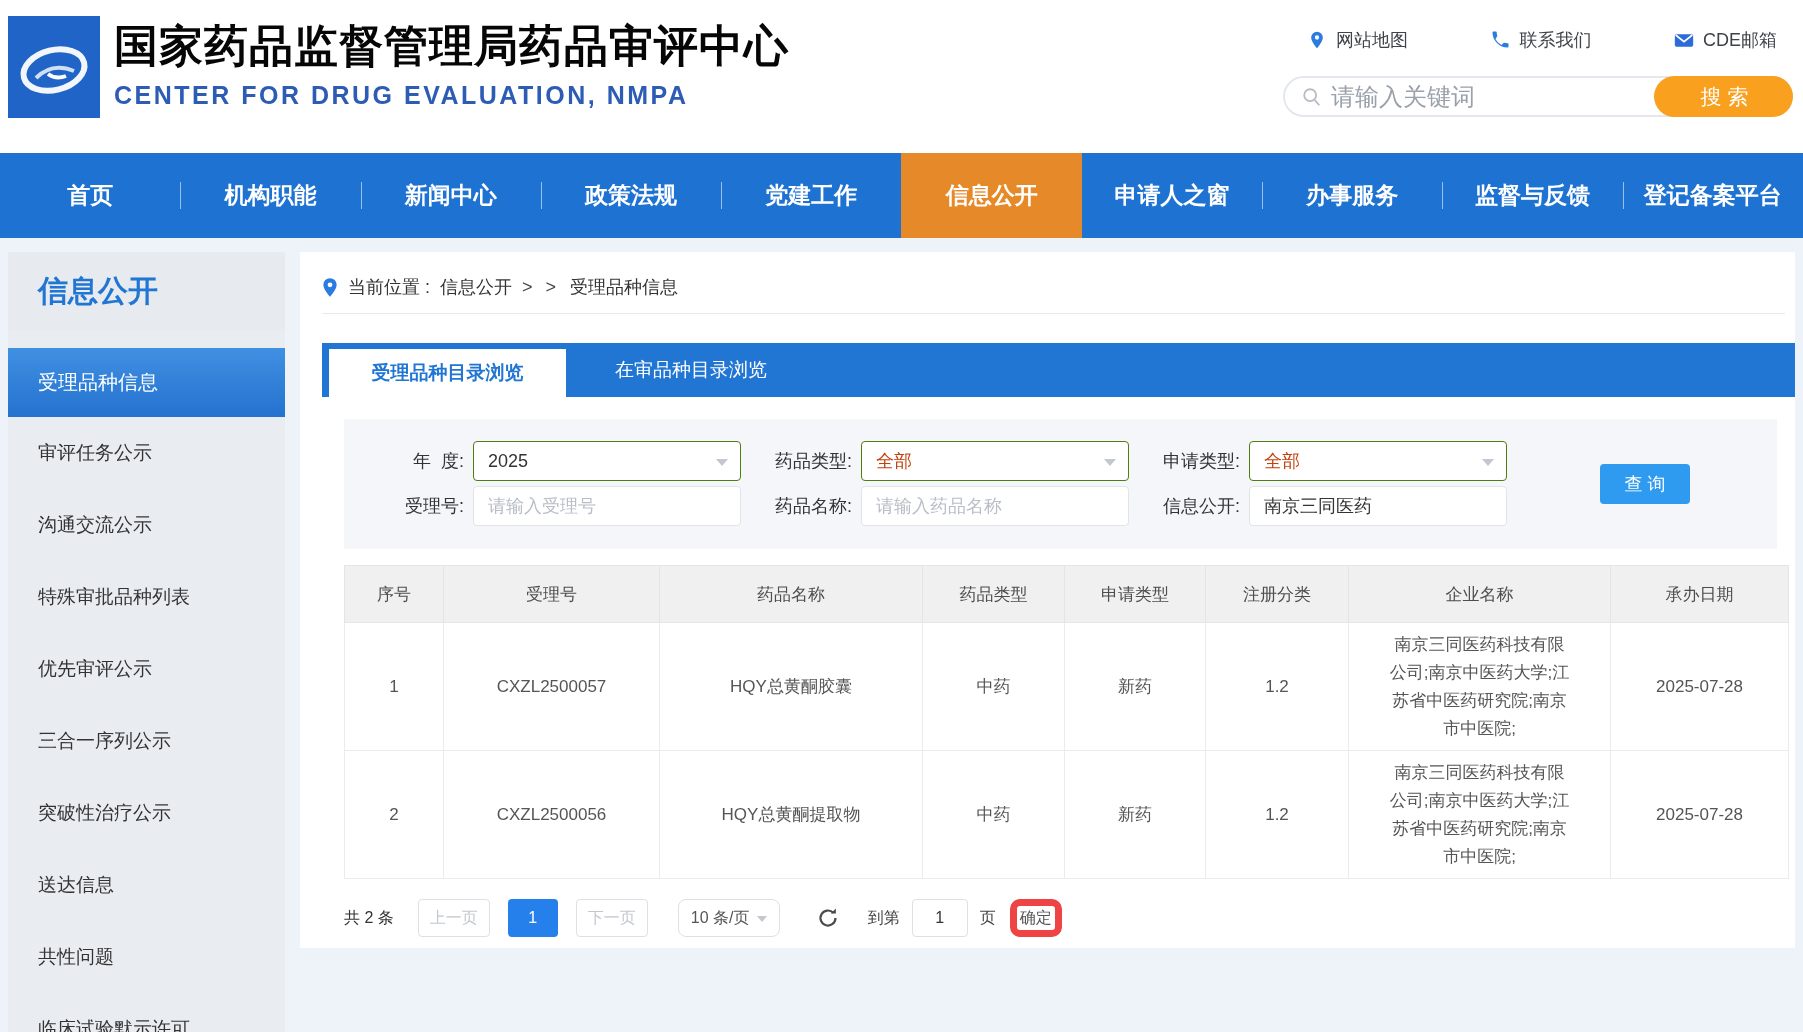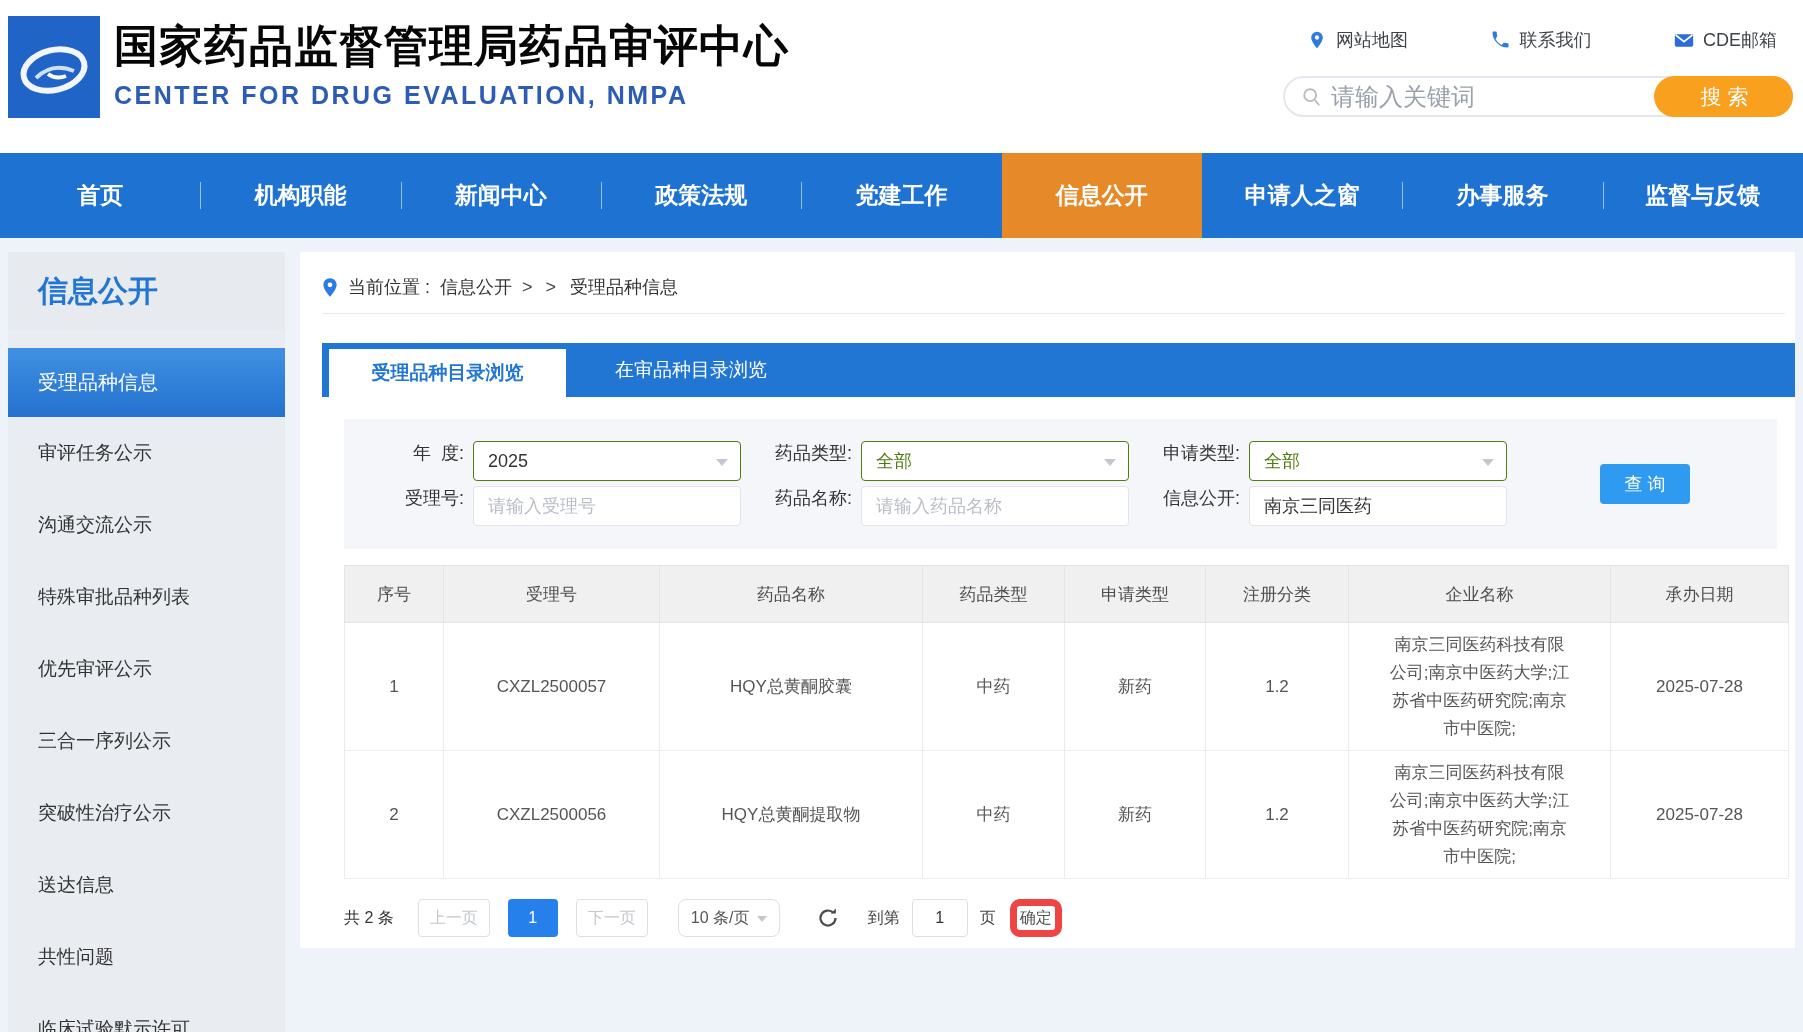--- a/index.html
+++ b/index.html
@@ -41,29 +41,29 @@
   .main { position:absolute; left:300px; top:252px; width:1495px; height:696px; background:#ffffff; }
   .breadcrumb { margin:0 10px 0 22px; padding:23px 0 14px; border-bottom:1px solid #e9e9e9; display:flex; align-items:center; gap:10px; font-size:18px; color:#333; }
   .breadcrumb a { color:#333; text-decoration:none; cursor:pointer; }
   .crumb-sep { color:#444; letter-spacing:4px; }
 
   .tabbar { margin:29px 0 0 22px; height:54px; background:#2176d3; display:flex; padding-left:7px; }
   .tab { width:250px; text-align:center; line-height:54px; font-size:19px; color:#ffffff; cursor:pointer; }
   .tab.active { width:237px; height:48px; line-height:48px; margin-top:6px; background:#ffffff; color:#2176d3; font-weight:bold; }
 
   .filter { position:relative; margin:22px 18px 0 44px; background:#f4f6f9; padding:22px 0 23px; }
-  .frow { display:flex; align-items:flex-start; height:40px; padding-left:36px; }
+  .frow { display:flex; align-items:center; height:40px; padding-left:36px; }
   .frow + .frow { margin-top:5px; }
   .flabel { font-size:18px; color:#333; text-align:right; white-space:pre; }
   .flabel.w1 { width:84px; }
   .flabel.w2 { width:98px; margin-left:13px; }
   .fbox { position:relative; width:268px; height:40px; margin-left:9px; background:#fff; border:1px solid #4d7c0f; border-radius:4px; display:flex; align-items:center; padding:0 30px 0 14px; font-size:18px; cursor:pointer; }
   .fbox.w3 { width:258px; }
   .fbox .val { color:#333; }
-  .fbox .val.ph { color:#4d7c0f; }
+  .fbox .val.ph { color:#c2410c; }
   .caret { position:absolute; right:12px; top:17px; width:0; height:0; border-left:6px solid transparent; border-right:6px solid transparent; border-top:7px solid #c3c7cf; }
   .finp { width:268px; height:40px; margin-left:9px; background:#fff; border:1px solid #e1e4e9; border-radius:4px; padding:0 14px; font-size:18px; color:#333; outline:none; font-family:inherit; }
   .finp.w3 { width:258px; }
   .finp::placeholder { color:#b9bdc6; }
   .query-btn { position:absolute; right:87px; top:50%; transform:translateY(-50%); width:90px; height:40px; border:none; border-radius:4px; background:#2e9af0; color:#fff; font-size:18px; cursor:pointer; font-family:inherit; white-space:pre; }
 
   table.results { margin:16px 0 0 44px; border-collapse:collapse; table-layout:fixed; width:1444px; font-size:17px; }
   table.results th { height:57px; background:#f0f0f0; color:#4d4d4d; font-weight:normal; border:1px solid #e3e6e9; }
   table.results td { height:128px; color:#555; text-align:center; border:1px solid #e9ebee; background:#fff; }
   td.company { padding:0 38px; line-height:28px; }
@@ -143,20 +143,21 @@
   <div class="nav">
     <div class="nav-item">首页</div>
     <div class="nav-item">机构职能</div>
     <div class="nav-item">新闻中心</div>
     <div class="nav-item">政策法规</div>
     <div class="nav-item">党建工作</div>
     <div class="nav-item active">信息公开</div>
     <div class="nav-item">申请人之窗</div>
     <div class="nav-item">办事服务</div>
     <div class="nav-item">监督与反馈</div>
+    <div class="nav-item">登记备案平台</div>
   </div>
 
   <div class="sidebar">
     <div class="side-title">信息公开</div>
     <div class="side-item active">受理品种信息</div>
     <div class="side-item">审评任务公示</div>
     <div class="side-item">沟通交流公示</div>
     <div class="side-item">特殊审批品种列表</div>
     <div class="side-item">优先审评公示</div>
     <div class="side-item">三合一序列公示</div>

